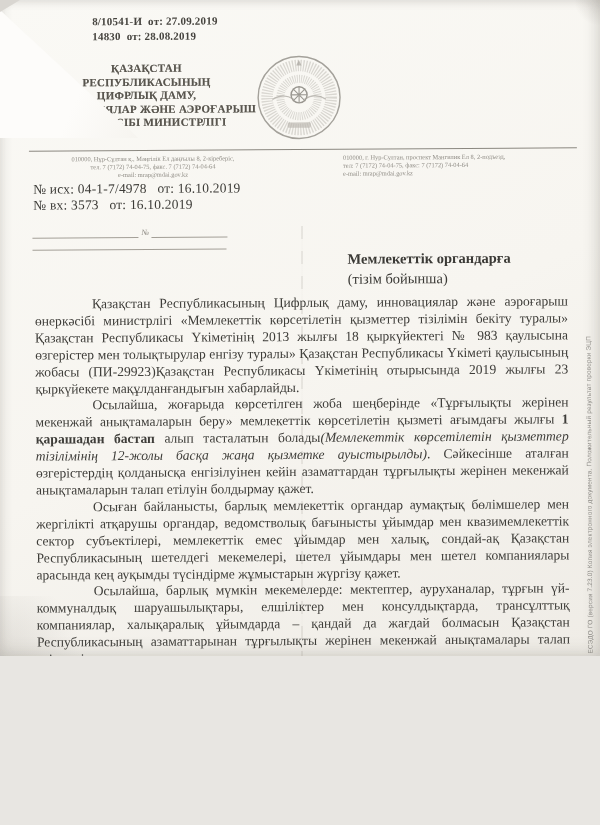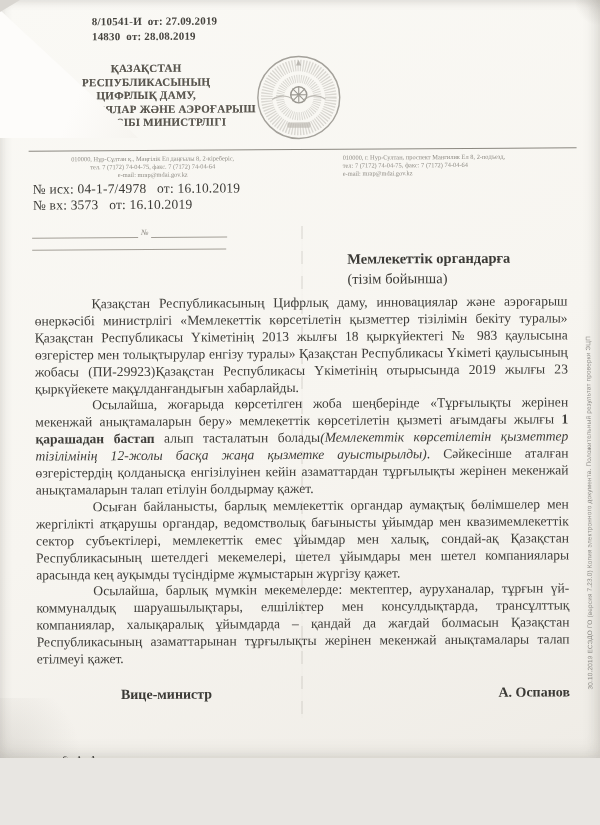--- a/index.html
+++ b/index.html
@@ -1,17 +1,17 @@
 <!DOCTYPE html>
 <html><head>
 <meta charset="utf-8">
 <style>
   html,body{margin:0;padding:0;background:#e8e6e2;}
   .paper{
-    position:relative;width:600px;height:758px;overflow:hidden;
+    position:relative;width:600px;height:656px;overflow:hidden;
     background:linear-gradient(155deg,#faf9f5 0%,#f7f5f0 55%,#efece6 100%);
     box-shadow:inset -7px 0 12px rgba(90,85,78,.10),
                inset 0 -8px 14px rgba(90,85,78,.08),
                inset 5px 0 10px rgba(90,85,78,.06),
                inset 0 4px 8px rgba(90,85,78,.05);
     font-family:"Liberation Serif","DejaVu Serif",serif;color:#3d3c39;
   }
   .content{position:absolute;inset:0;transform:rotate(-0.35deg);}
   .pre{white-space:pre;}
   .pre-line{white-space:pre-line;}

